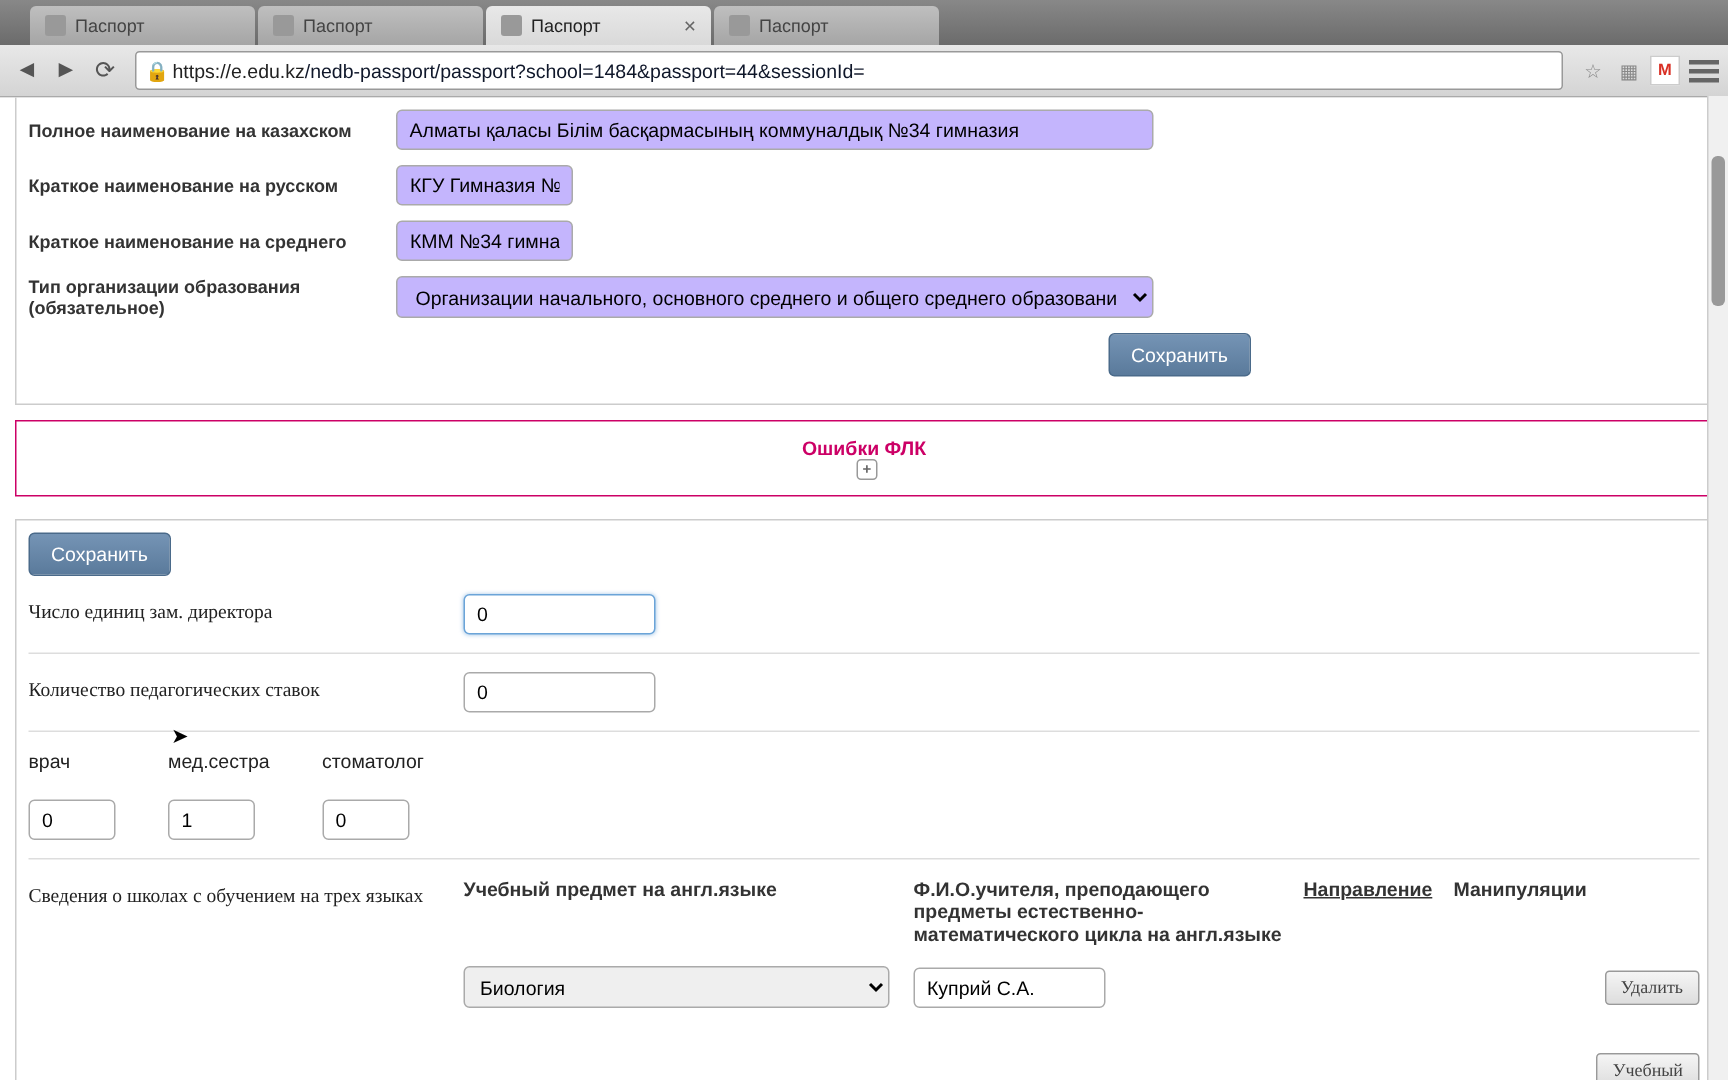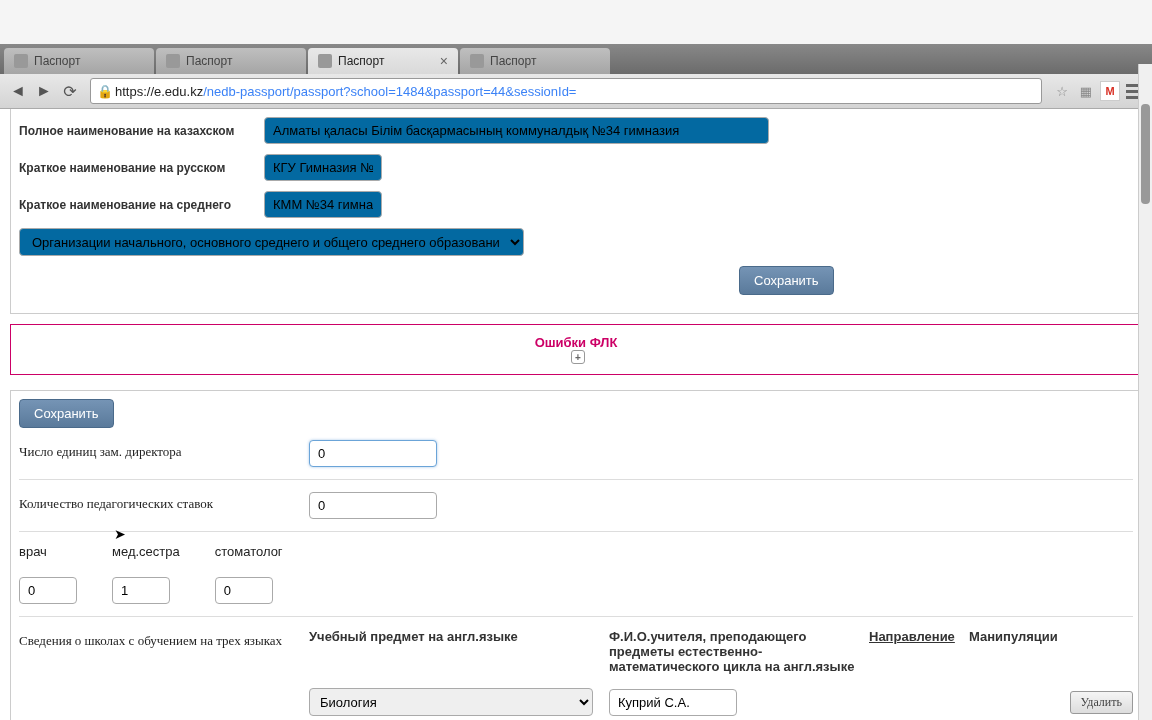--- a/index.html
+++ b/index.html
@@ -9,24 +9,23 @@
   background: #f5f5f5;
   color: #333;
 }
 
 
 .browser-chrome { background: #d4d4d4; border-bottom: 1px solid #aaa; }
 .tab-bar {
   display: flex;
   height: 30px;
   background: linear-gradient(#888, #6b6b6b);
-  padding-left: 4px;
+  padding-left: 20px;
   align-items: flex-end;
   padding-top: 4px;
-  margin-top: 44px;
 }
 .tab {
   display: flex;
   align-items: center;
   padding: 5px 10px;
   margin-right: 2px;
   background: linear-gradient(#bfbfbf, #a5a5a5);
   border-radius: 4px 4px 0 0;
   font-size: 12px;
   color: #444;
@@ -79,21 +78,21 @@
   margin: 0 6px;
   font-size: 13px;
   color: #555;
 }
 .url-lock {
   width: 14px; height: 14px;
   margin-right: 4px;
   color: #888;
 }
 .url-host { color: #222; }
-.url-path { color: #3b82f6; }
+.url-path { color: #0f172a; }
 .star-icon, .ext-icon {
   width: 20px; height: 20px;
   margin-left: 4px;
   display: flex; align-items: center; justify-content: center;
   color: #888;
   cursor: pointer;
 }
 .gmail-icon {
   width: 20px; height: 20px;
   margin-left: 4px;
@@ -136,21 +135,21 @@
   width: 245px;
   font-weight: bold;
   font-size: 12px;
   color: #333;
 }
 .form-row input[type="text"], .form-row select {
   border: 1px solid #aaa;
   border-radius: 4px;
   padding: 5px 8px;
   font-size: 13px;
-  background: #0369a1;
+  background: #c4b5fd;
 }
 .inp-wide { width: 505px; }
 .inp-small { width: 118px; }
 .sel-wide { width: 505px; height: 28px; }
 .btn-primary {
   background: linear-gradient(#7594b5, #5a7a9b);
   border: 1px solid #4a6a8a;
   border-radius: 4px;
   color: #fff;
   padding: 6px 14px;
@@ -325,20 +324,21 @@
       </div>
       <div class="form-row">
         <label>Краткое наименование на русском</label>
         <input type="text" class="inp-small" value="КГУ Гимназия №34" style="">
       </div>
       <div class="form-row">
         <label>Краткое наименование на среднего</label>
         <input type="text" class="inp-small" value="КММ №34 гимнази" style="">
       </div>
       <div class="form-row">
+        <label>Тип организации образования (обязательное)</label>
         <select class="sel-wide">
           <option>Организации начального, основного среднего и общего среднего образования</option>
         </select>
       </div>
       <div class="form-row">
         <label></label>
         <button class="btn-primary save-right">Сохранить</button>
       </div>
     </div>
 

